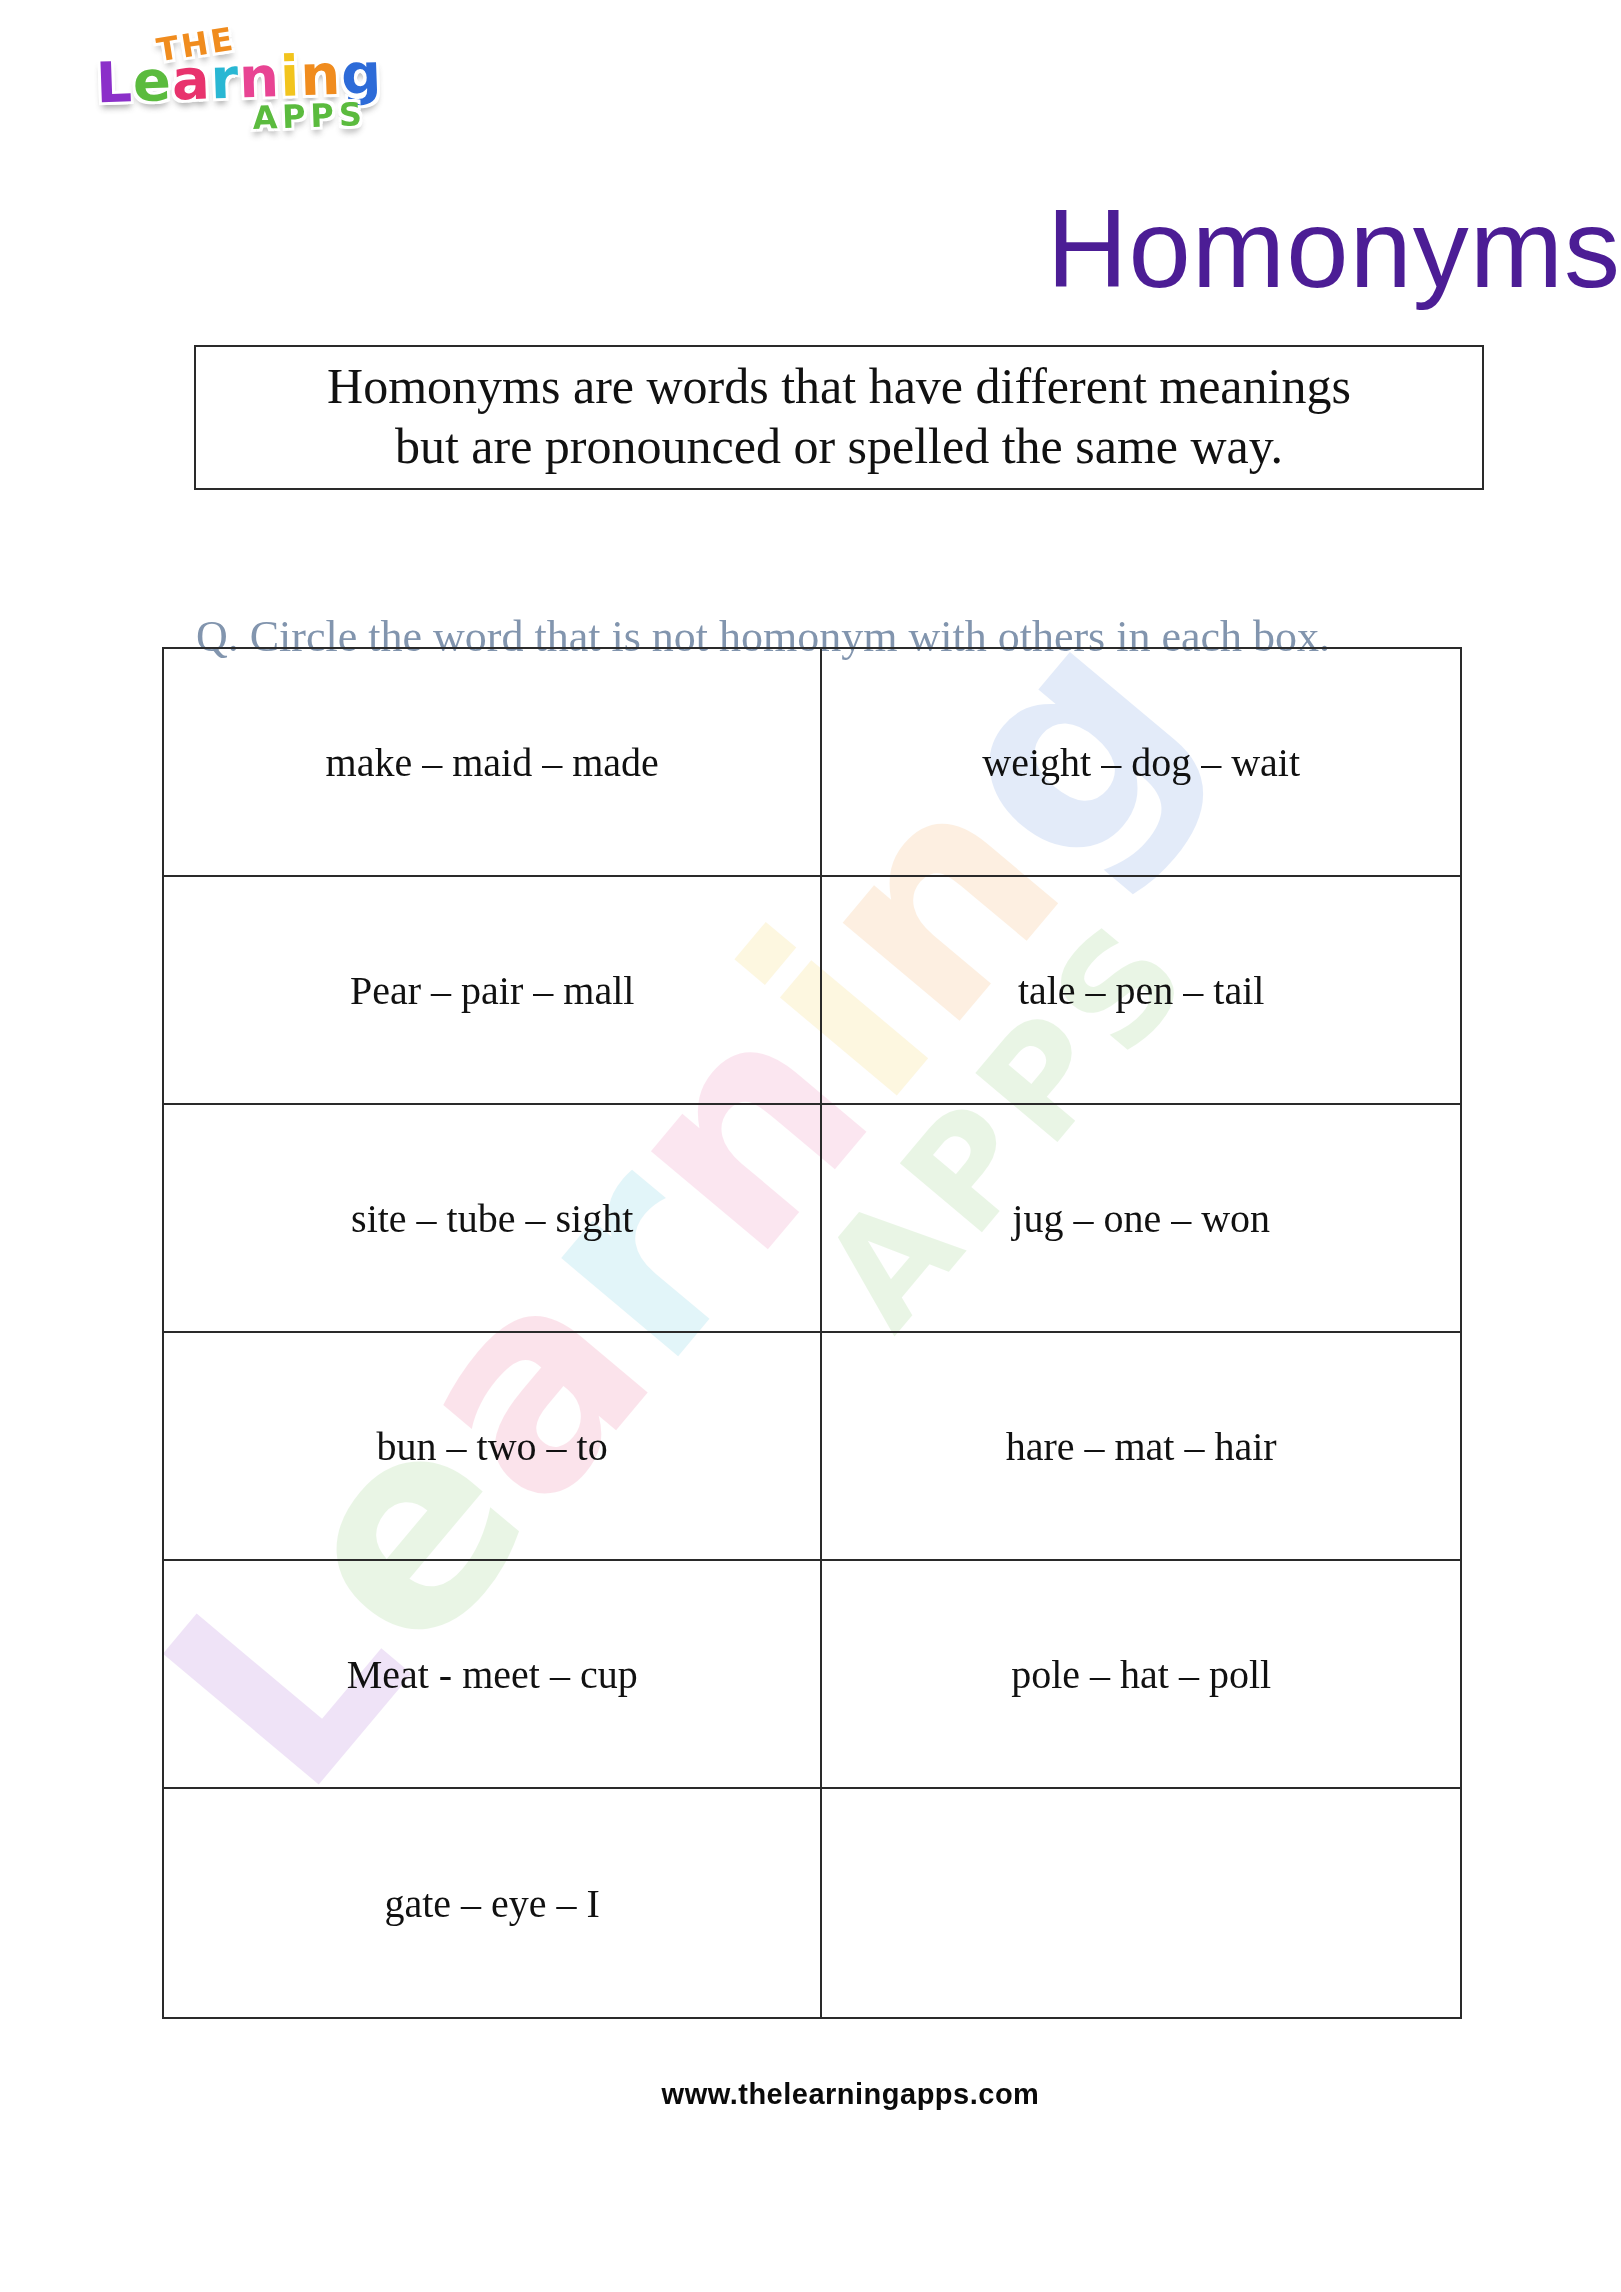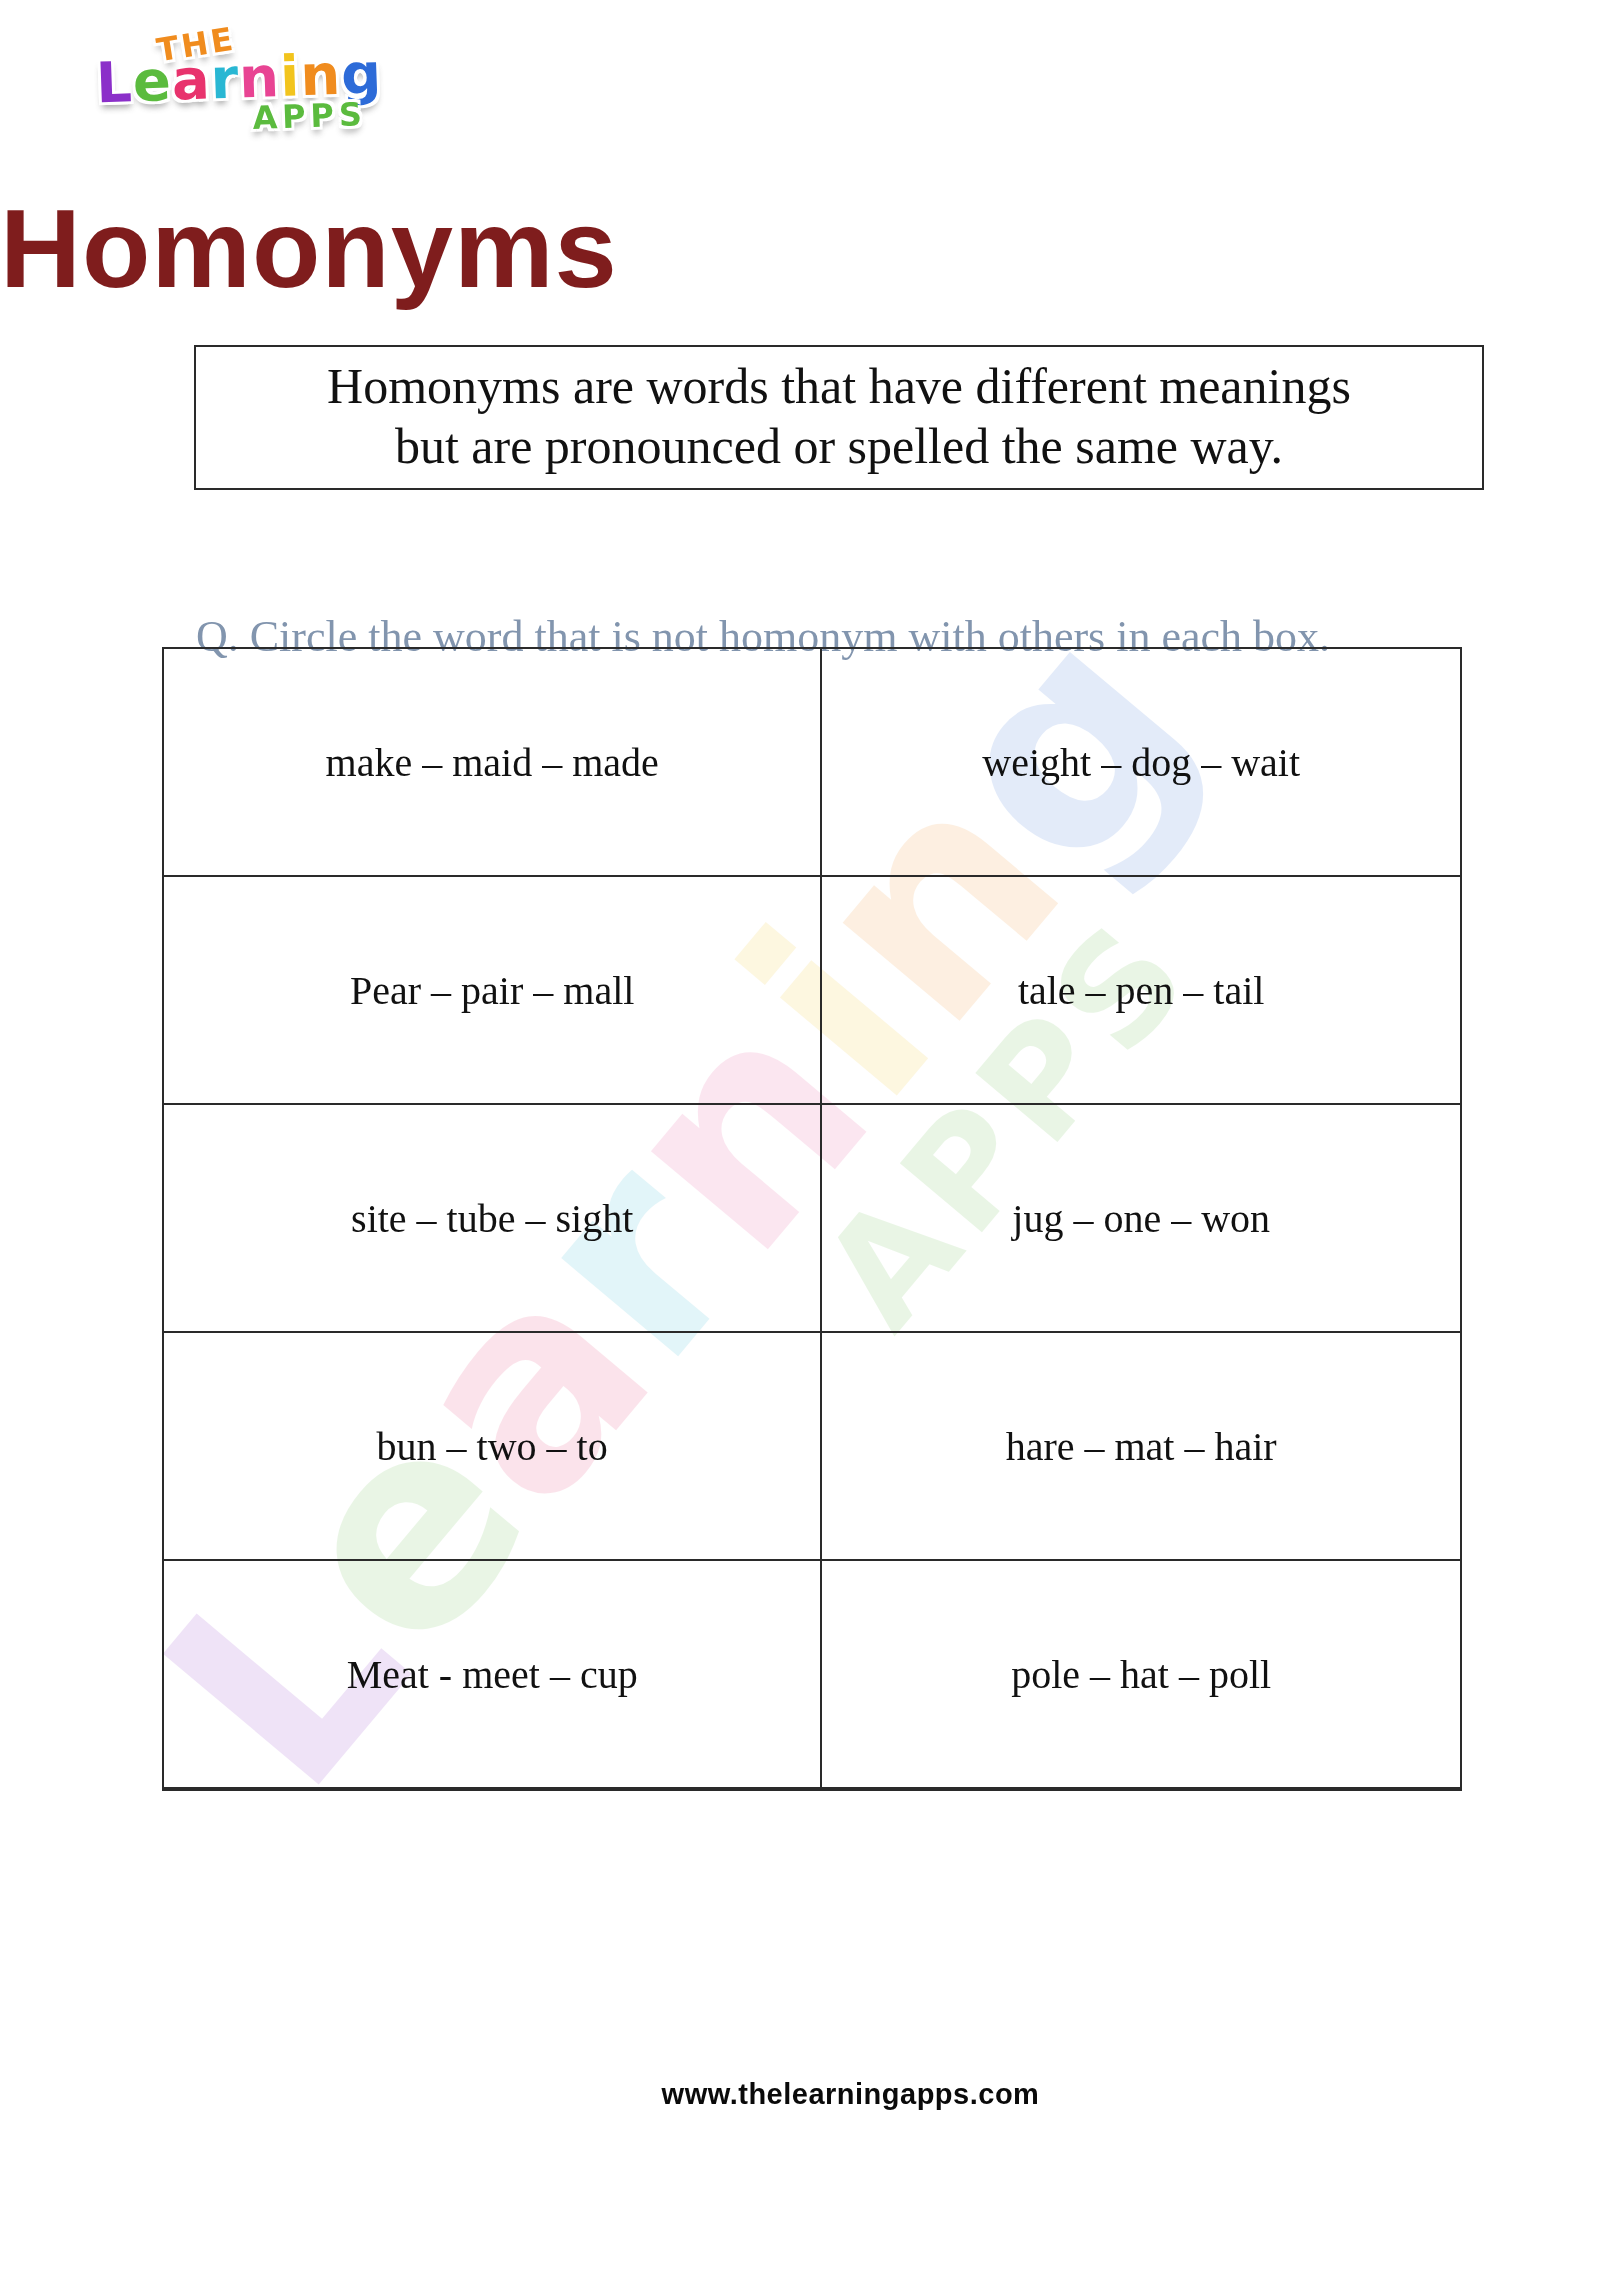--- a/index.html
+++ b/index.html
@@ -59,26 +59,26 @@
   .logo-the { font-size: 32px; margin-left: 61px; transform: rotate(-7deg); letter-spacing: 2.9px; }
   .logo-learning { font-size: 56px; margin-top: 2px; letter-spacing: 1px; }
   .logo-apps { font-size: 32px; margin-left: 155px; margin-top: -3.9px; letter-spacing: 4.9px; }
 
   
   .title {
     position: absolute;
     top: 184px;
     left: 0;
     width: 100%;
-    text-align: left;
+    text-align: right;
     font-family: "Liberation Sans", sans-serif;
-    font-weight: bold;
+    font-weight: normal;
     font-size: 112px;
     letter-spacing: 1px;
-    color: #7f1d1d;
+    color: #4c1d95;
   }
 
   
   .def-box {
     position: absolute;
     left: 194px;
     top: 345px;
     width: 1290px;
     border: 2px solid #2a2a2a;
     text-align: center;
@@ -169,19 +169,20 @@
       <div class="cell">make – maid – made</div>
       <div class="cell">weight – dog – wait</div>
       <div class="cell">Pear – pair – mall</div>
       <div class="cell">tale – pen – tail</div>
       <div class="cell">site – tube – sight</div>
       <div class="cell">jug – one – won</div>
       <div class="cell">bun – two – to</div>
       <div class="cell">hare – mat – hair</div>
       <div class="cell">Meat - meet – cup</div>
       <div class="cell">pole – hat – poll</div>
+      <div class="cell">gate – eye – I</div>
     </div>
 
     <div class="footer">www.thelearningapps.com</div>
 
   </div>
 </div>
 
 
 </body></html>

